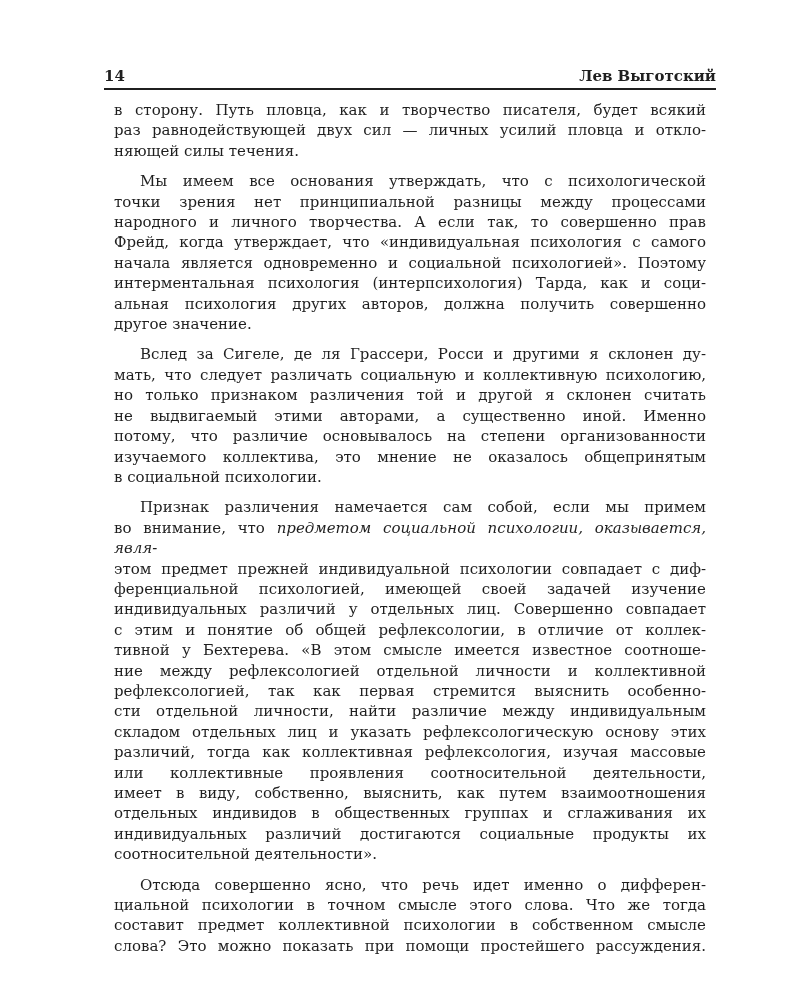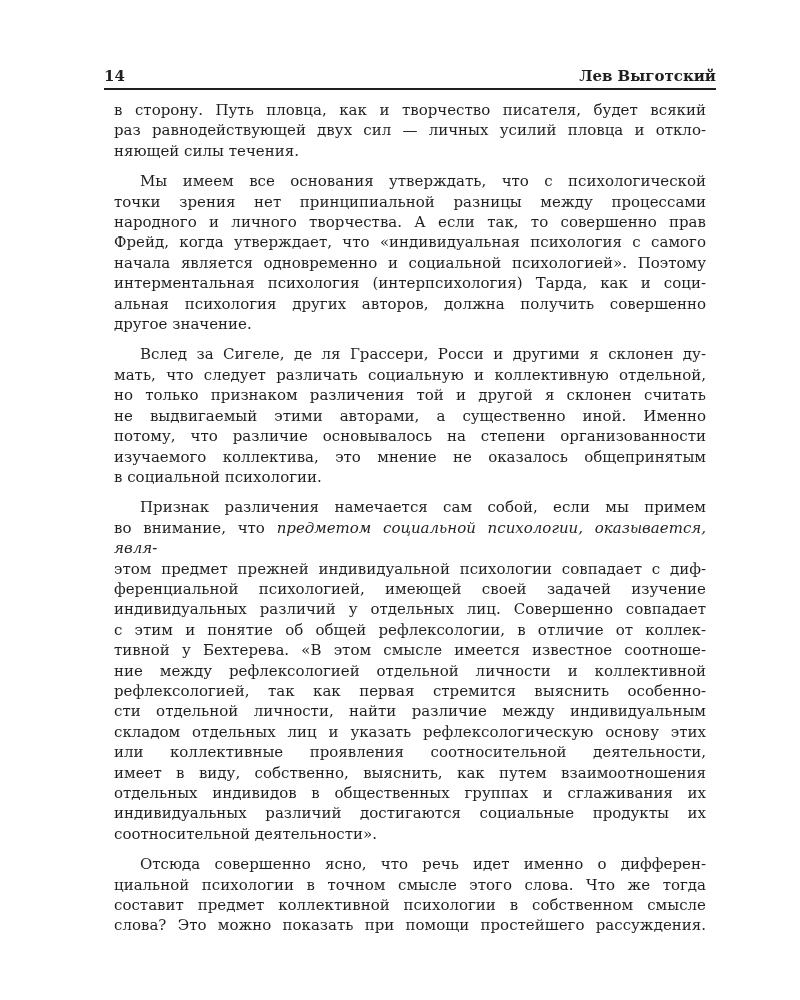--- a/index.html
+++ b/index.html
@@ -74,39 +74,40 @@
           <div class="line"><span>точки зрения нет принципиальной разницы между процессами</span></div>
           <div class="line"><span>народного и личного творчества. А если так, то совершенно прав</span></div>
           <div class="line"><span>Фрейд, когда утверждает, что «индивидуальная психология с самого</span></div>
           <div class="line"><span>начала является одновременно и социальной психологией». Поэтому</span></div>
           <div class="line"><span>интерментальная психология (интерпсихология) Тарда, как и соци-</span></div>
           <div class="line"><span>альная психология других авторов, должна получить совершенно</span></div>
           <div class="line last"><span>другое значение.</span></div>
         </div>
         <div class="para">
           <div class="line first-indent"><span>Вслед за Сигеле, де ля Грассери, Росси и другими я склонен ду-</span></div>
-          <div class="line"><span>мать, что следует различать социальную и коллективную отдельной,</span></div>
+          <div class="line"><span>мать, что следует различать социальную и коллективную психологию,</span></div>
           <div class="line"><span>но только признаком различения той и другой я склонен считать</span></div>
           <div class="line"><span>не выдвигаемый этими авторами, а существенно иной. Именно</span></div>
           <div class="line"><span>потому, что различие основывалось на степени организованности</span></div>
           <div class="line"><span>изучаемого коллектива, это мнение не оказалось общепринятым</span></div>
           <div class="line last"><span>в социальной психологии.</span></div>
         </div>
         <div class="para">
           <div class="line first-indent"><span>Признак различения намечается сам собой, если мы примем</span></div>
           <div class="line"><span>во внимание, что </span><span class="it">предметом социальной психологии, оказывается, явля-</span></div>
           <div class="line"><span>этом предмет прежней индивидуальной психологии совпадает с диф-</span></div>
           <div class="line"><span>ференциальной психологией, имеющей своей задачей изучение</span></div>
           <div class="line"><span>индивидуальных различий у отдельных лиц. Совершенно совпадает</span></div>
           <div class="line"><span>с этим и понятие об общей рефлексологии, в отличие от коллек-</span></div>
           <div class="line"><span>тивной у Бехтерева. «В этом смысле имеется известное соотноше-</span></div>
           <div class="line"><span>ние между рефлексологией отдельной личности и коллективной</span></div>
           <div class="line"><span>рефлексологией, так как первая стремится выяснить особенно-</span></div>
           <div class="line"><span>сти отдельной личности, найти различие между индивидуальным</span></div>
           <div class="line"><span>складом отдельных лиц и указать рефлексологическую основу этих</span></div>
+          <div class="line"><span>различий, тогда как коллективная рефлексология, изучая массовые</span></div>
           <div class="line"><span>или коллективные проявления соотносительной деятельности,</span></div>
           <div class="line"><span>имеет в виду, собственно, выяснить, как путем взаимоотношения</span></div>
           <div class="line"><span>отдельных индивидов в общественных группах и сглаживания их</span></div>
           <div class="line"><span>индивидуальных различий достигаются социальные продукты их</span></div>
           <div class="line last"><span>соотносительной деятельности».</span></div>
         </div>
         <div class="para">
           <div class="line first-indent"><span>Отсюда совершенно ясно, что речь идет именно о дифферен-</span></div>
           <div class="line"><span>циальной психологии в точном смысле этого слова. Что же тогда</span></div>
           <div class="line"><span>составит предмет коллективной психологии в собственном смысле</span></div>

